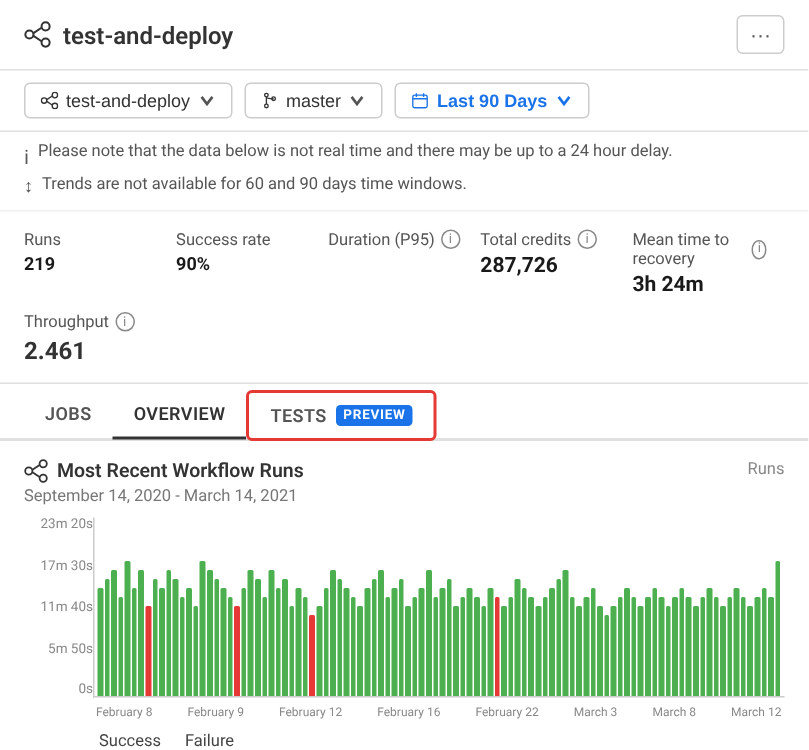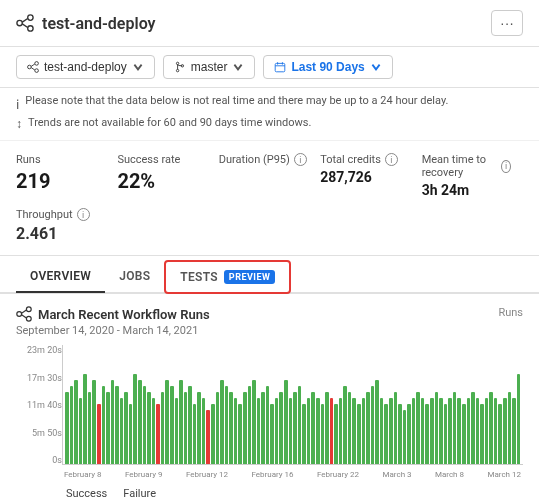--- a/index.html
+++ b/index.html
@@ -16,21 +16,21 @@
     .dropdown-btn svg { width: 12px; height: 12px; }
 
     .notices { padding: 6px 16px; background: #fff; border-bottom: 1px solid #f0f0f0; }
     .notice-row { display: flex; align-items: flex-start; gap: 6px; font-size: 12px; color: #555; margin-bottom: 3px; }
     .notice-icon { font-size: 13px; margin-top: 1px; }
 
     .stats-section { padding: 12px 16px; border-bottom: 1px solid #e0e0e0; }
     .stats-row { display: flex; align-items: flex-start; gap: 0; margin-bottom: 10px; }
     .stat-item { flex: 1; padding-right: 12px; }
     .stat-label { font-size: 11px; color: #555; margin-bottom: 3px; display: flex; align-items: center; gap: 4px; }
-    .stat-value { font-size: 20px; font-weight: 700; color: #1a1a1a; }
+    .stat-value { font-size: 12px; font-weight: 700; color: #1a1a1a; }
     .stat-value.small { font-size: 14px; }
     .info-icon { display: inline-flex; align-items: center; justify-content: center; width: 13px; height: 13px; border-radius: 50%; border: 1px solid #888; color: #888; font-size: 9px; cursor: pointer; }
     .throughput-section { }
     .throughput-label { font-size: 11px; color: #555; display: flex; align-items: center; gap: 4px; margin-bottom: 3px; }
     .throughput-value { font-size: 16px; font-weight: 700; }
 
     .tabs { display: flex; align-items: center; padding: 0 16px; border-bottom: 2px solid #e0e0e0; margin-top: 4px; }
     .tab { padding: 8px 14px; font-size: 12px; font-weight: 600; color: #555; cursor: pointer; border-bottom: 2px solid transparent; margin-bottom: -2px; letter-spacing: 0.3px; }
     .tab-tests-wrapper { display: flex; align-items: center; gap: 6px; padding: 8px 14px; border: 2px solid #e53935; border-radius: 4px; margin-bottom: -2px; cursor: pointer; }
     .tab-tests-label { font-size: 12px; font-weight: 600; color: #555; letter-spacing: 0.3px; }
@@ -118,21 +118,21 @@
 </div>
 
 <div class="stats-section">
   <div class="stats-row">
     <div class="stat-item">
       <div class="stat-label">Runs</div>
       <div class="stat-value">219</div>
     </div>
     <div class="stat-item">
       <div class="stat-label">Success rate</div>
-      <div class="stat-value">22%</div>
+      <div class="stat-value">90%</div>
     </div>
     <div class="stat-item">
       <div class="stat-label">
         <span>Duration (P95)</span>
         <span class="info-icon">i</span>
       </div>
     </div>
     <div class="stat-item">
       <div class="stat-label">
         <span>Total credits</span>
@@ -151,39 +151,39 @@
   <div class="throughput-section">
     <div class="throughput-label">
       <span>Throughput</span>
       <span class="info-icon">i</span>
     </div>
     <div class="throughput-value">2.461</div>
   </div>
 </div>
 
 <div class="tabs">
+  <div class="tab">JOBS</div>
   <div class="tab" style="color:#333;border-bottom:2px solid #333;margin-bottom:-2px;">OVERVIEW</div>
-  <div class="tab">JOBS</div>
   <div class="tab-tests-wrapper">
     <span class="tab-tests-label">TESTS</span>
     <span class="preview-badge">PREVIEW</span>
   </div>
 </div>
 
 <div class="chart-section">
   <div class="chart-header">
     <div class="chart-title">
       <svg width="16" height="16" viewBox="0 0 20 20" fill="none">
         <circle cx="4" cy="10" r="3" stroke="#333" stroke-width="1.5"></circle>
         <circle cx="16" cy="4" r="3" stroke="#333" stroke-width="1.5"></circle>
         <circle cx="16" cy="16" r="3" stroke="#333" stroke-width="1.5"></circle>
         <line x1="7" y1="9" x2="13" y2="5" stroke="#333" stroke-width="1.5"></line>
         <line x1="7" y1="11" x2="13" y2="15" stroke="#333" stroke-width="1.5"></line>
       </svg>
-      <span class="chart-title-text">March Recent Workflow Runs</span>
+      <span class="chart-title-text">Most Recent Workflow Runs</span>
     </div>
     <div class="chart-runs-info">
       <div class="chart-runs-label">Runs</div>
     </div>
   </div>
   <div class="chart-date-range">September 14, 2020 - March 14, 2021</div>
 
   <div style="display:flex;align-items:stretch;">
 
     <div style="display:flex;flex-direction:column;justify-content:space-between;width:46px;height:120px;padding-bottom:0;">

